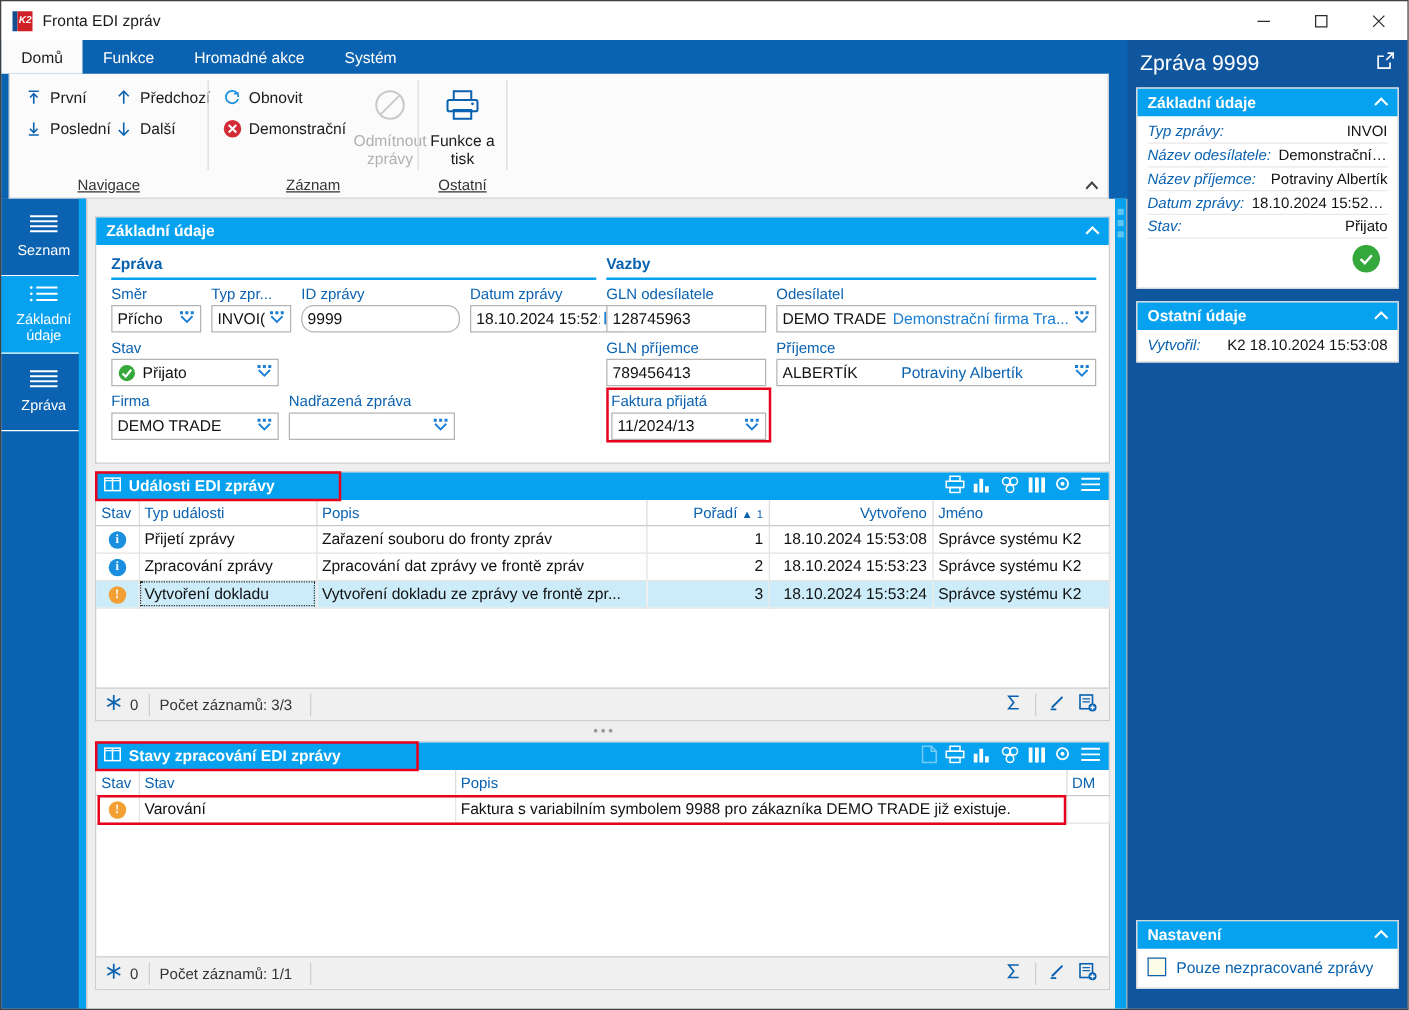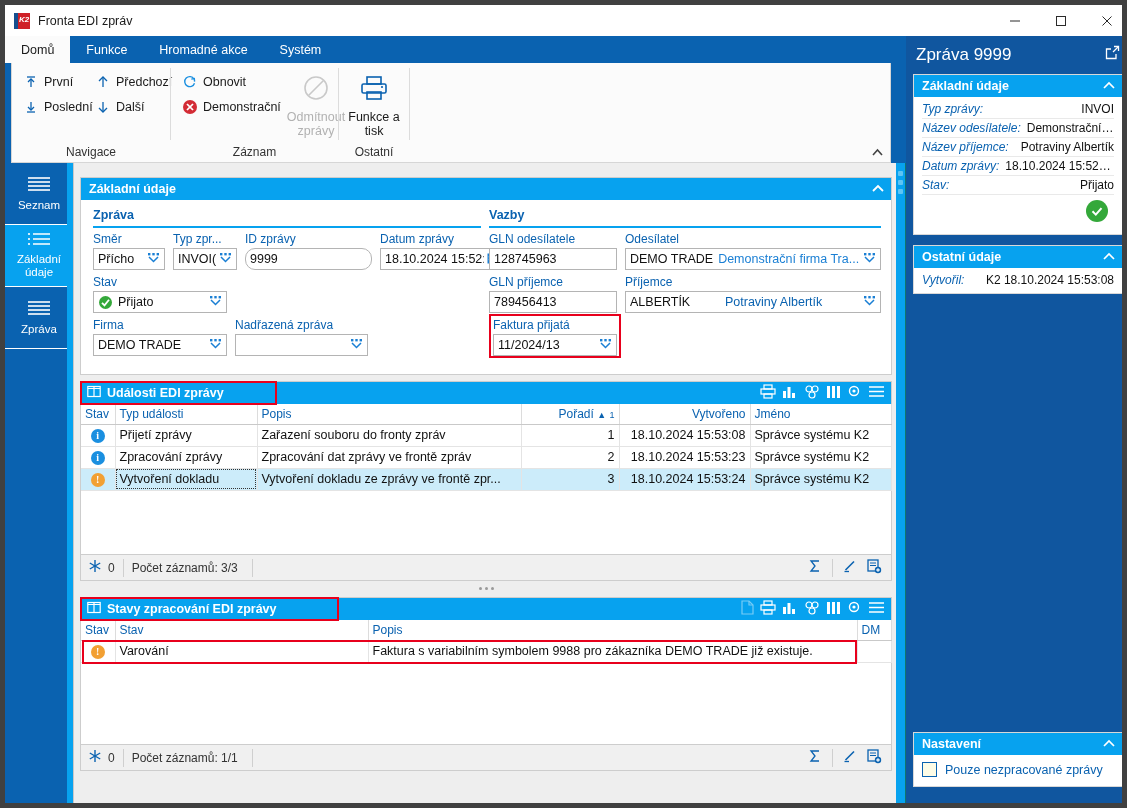--- a/index.html
+++ b/index.html
@@ -8,22 +8,22 @@
     width: 1127px; height: 808px;
     overflow: hidden;
     font-family: "Liberation Sans", sans-serif;
     font-size: 12px;
     color: #111;
     background: #ffffff;
   }
   #app {
     position: relative;
     width: 1127px; height: 808px;
-    background: #0f766e;
-    border: 5px solid #404040;
+    background: #a3a3a3;
+    border: 1px solid #404040;
     overflow: hidden;
   }
 
   
   .titlebar {
     position: absolute; left: 0; top: 0; width: 1125px; height: 31px;
     background: #ffffff;
     display: flex; align-items: center;
   }
   .k2logo {
@@ -56,21 +56,21 @@
     position: absolute; left: 6px; top: 27px; width: 880px; height: 100px;
     background: #fbfbfb; border: 1px solid #d6d6d6; border-top: none;
   }
   .ribbon-blue-right {
     position:absolute; left:886px; top:27px; width:239px; height:100px; background:#0a62b0;
   }
   .rgroup { position: absolute; top: 0; height: 99px; }
   .rgroup-items { position: absolute; top: 3px; left: 0; right: 0; height: 70px; }
   .rgroup-title {
     position: absolute; bottom: 3px; left: 0; right: 0; text-align: center;
-    font-size: 12px; color: #333; 
+    font-size: 12px; color: #333; text-decoration: underline; 
   }
   .rgroup-sep { position: absolute; top: 5px; bottom: 22px; width: 1px; background: #dcdcdc; }
   .rsmall {
     position: absolute; display: flex; align-items: center; gap: 5px;
     font-size: 12.5px; color: #1a1a1a; white-space: nowrap;
   }
   .rsmall .ic { width: 17px; height: 17px; display:flex; align-items:center; justify-content:center; flex:none; }
   .rbig {
     position: absolute; width: 74px; text-align: center; color: #1a1a1a;
     font-size: 12.5px; line-height: 14px;
@@ -718,21 +718,21 @@
 
       <div class="hl-red" style="left:-1px; top:-1px; width:197px; height:24px;"></div>
     </div>
 
     <div class="splitter" style="top:420px;">
       <span class="d"></span>
       <span class="d"></span>
       <span class="d"></span>
     </div>
 
-    <div class="card" style="left:6px; top:434px; width:812px; height:174px;">
+    <div class="card" style="left:6px; top:434px; width:812px; height:199px;">
       <div class="gridcard-head">
         <span>
           <svg width="14" height="13" viewBox="0 0 14 13">
               <rect x="0.8" y="1.5" width="12.4" height="10" fill="none" stroke="#ffffff" stroke-width="1.2"></rect>
               <line x1="7" y1="1.5" x2="7" y2="11.5" stroke="#ffffff" stroke-width="1.2"></line>
               <line x1="0.8" y1="3.5" x2="13.2" y2="3.5" stroke="#ffffff" stroke-width="1"></line>
             </svg>
         </span>
         <span>Stavy zpracování EDI zprávy</span>
         <span class="gh-tools">

